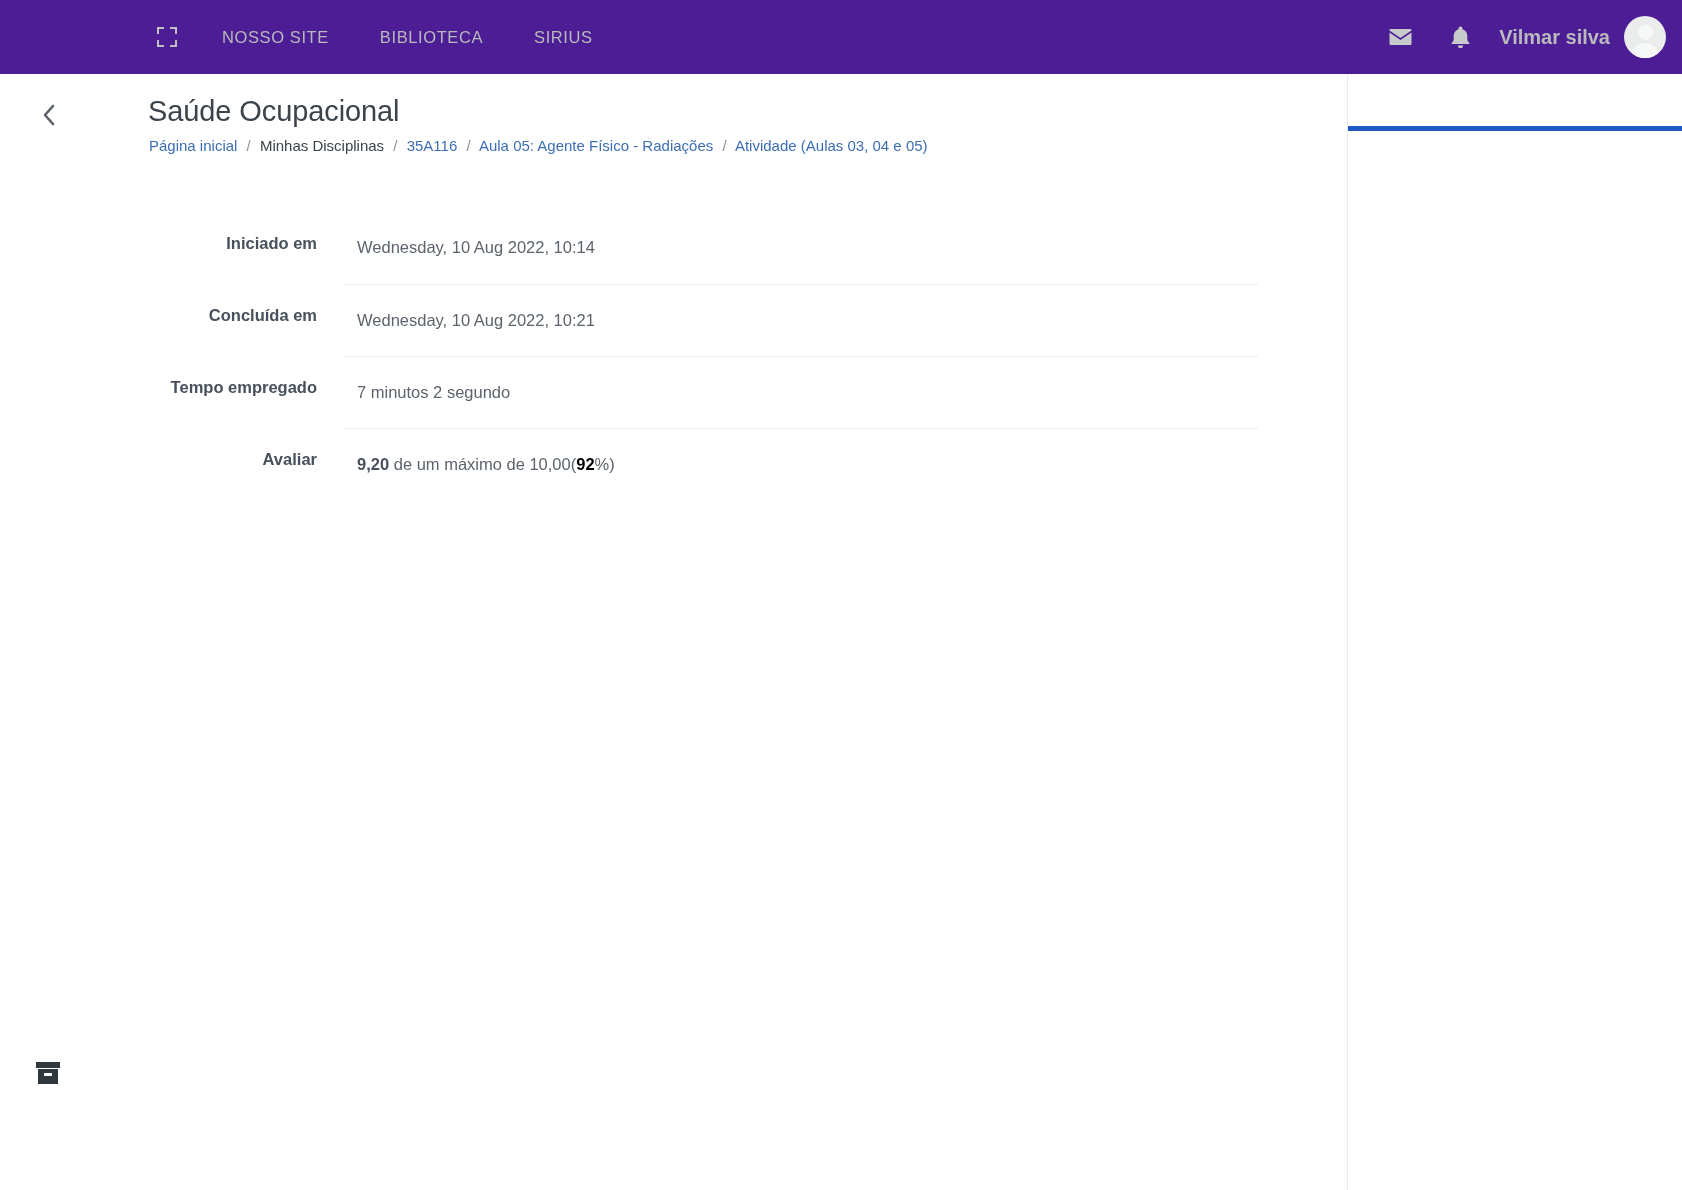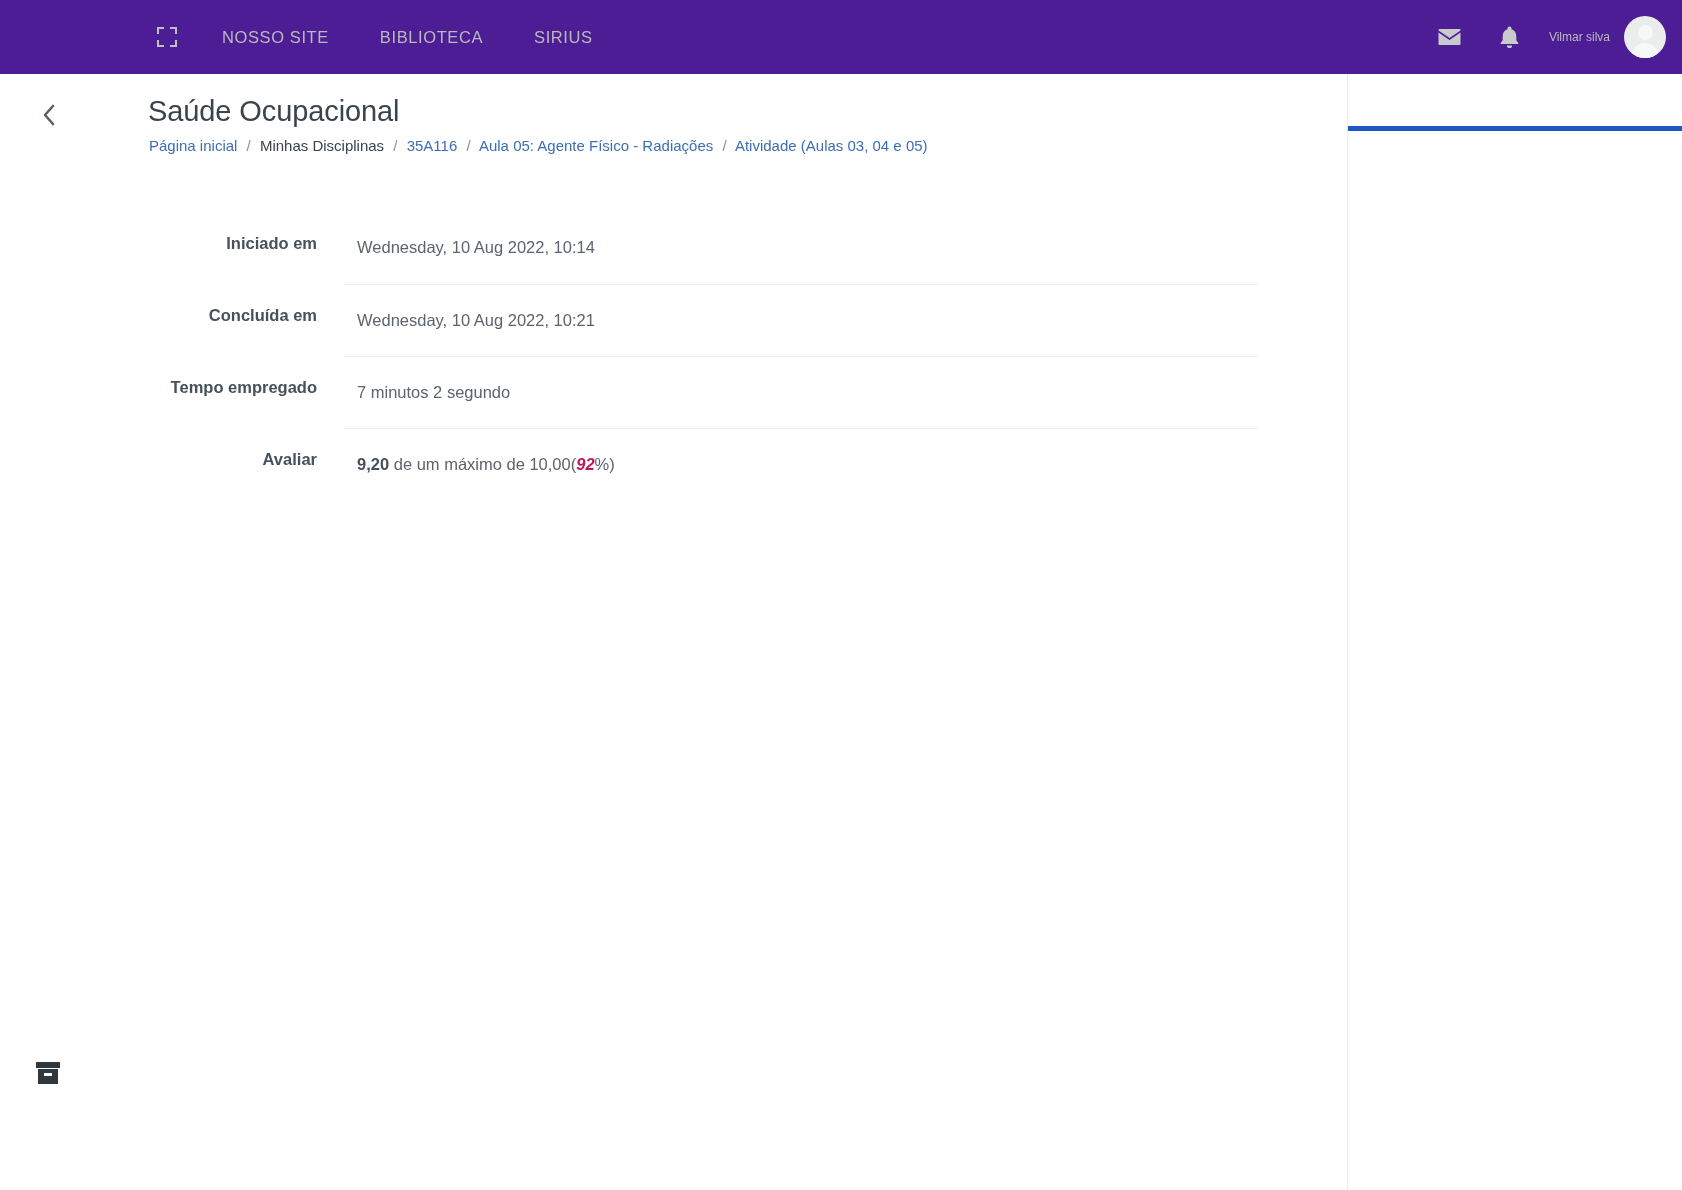--- a/index.html
+++ b/index.html
@@ -62,25 +62,26 @@
     align-items: center;
   }
   .nav-icon-btn {
     width: 42px; height: 42px;
     display: flex; align-items: center; justify-content: center;
     cursor: pointer;
     margin-right: 18px;
     color: #c9cacb;
   }
   .user-name {
-    font-size: 12px;
+    font-size: 20px;
     color: #b9babb;
     margin-right: 14px;
     white-space: nowrap;
     cursor: pointer;
+    font-weight: bold;
   }
   .avatar {
     width: 42px; height: 42px;
     border-radius: 50%;
     background: #ebecec;
     overflow: hidden;
     position: relative;
     cursor: pointer;
     flex: 0 0 auto;
   }
@@ -206,21 +207,21 @@
   }
   .info-value {
     flex: 1 1 auto;
     padding: 23px 0 23px 14px;
     font-size: 16.5px;
     color: #5d646d;
     line-height: 24px;
     min-height: 72px;
   }
   .info-value .g-score { font-weight: bold; color: #47505c; }
-  .info-value .g-pct { font-weight: bold; color: #be185d; font-style: italic; }
+  .info-value .g-pct { font-weight: bold; color: #000000; }
 
   
   .archive-btn {
     position: absolute;
     left: 36px;
     bottom: 105px;
     width: 24px;
     height: 24px;
     cursor: pointer;
   }

